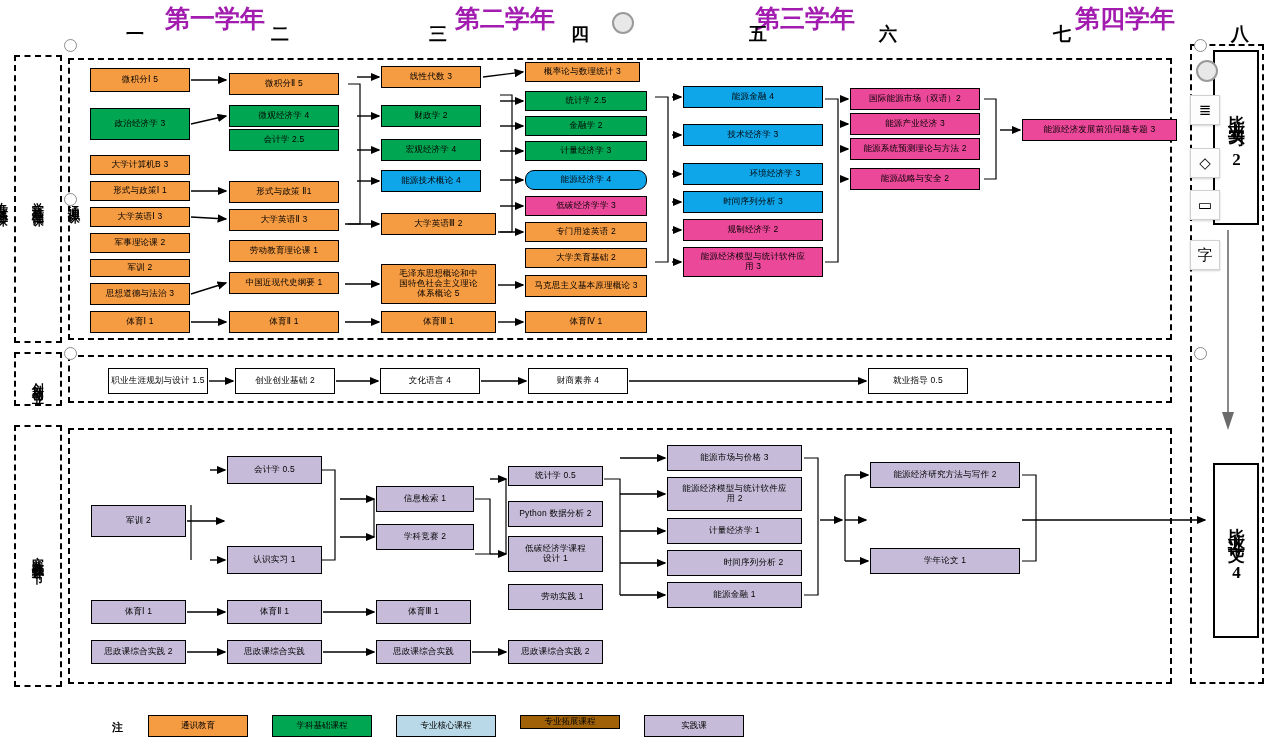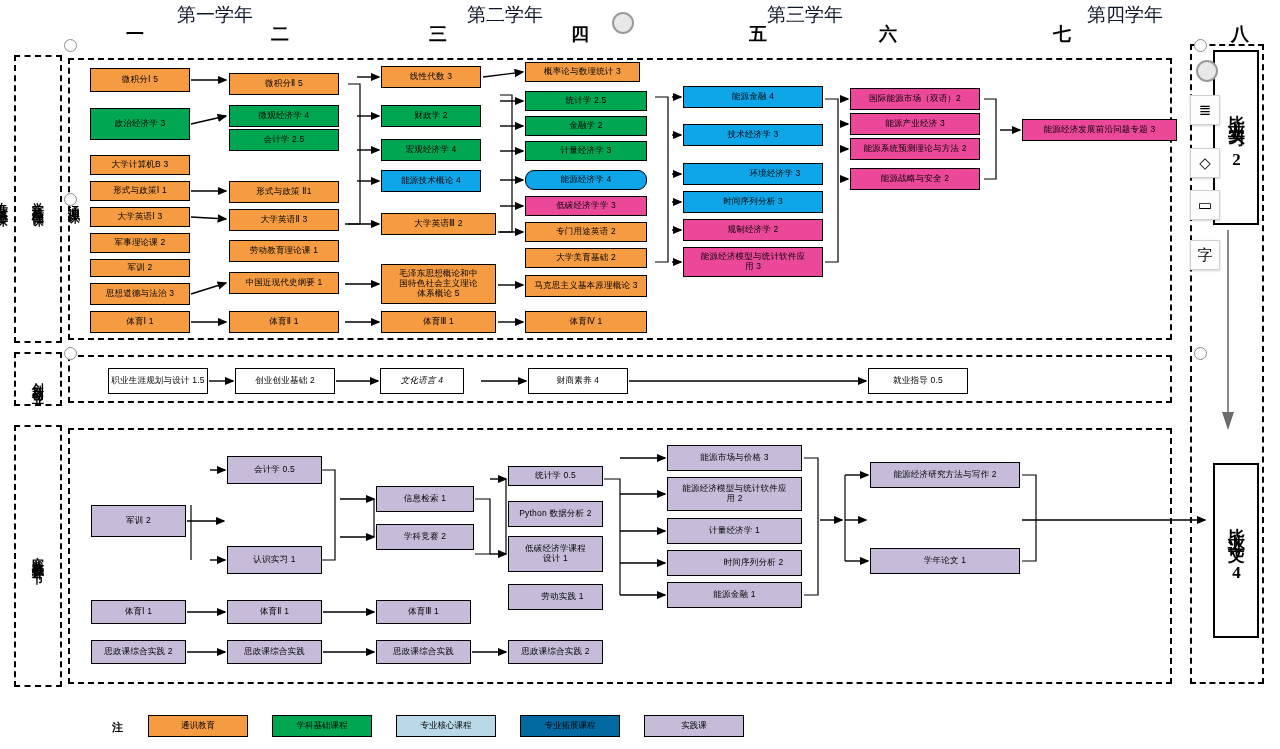--- a/index.html
+++ b/index.html
@@ -8,21 +8,21 @@
     background:#ffffff;
     font-family:"Liberation Sans","DejaVu Sans",sans-serif;
     position:relative;overflow:hidden;
     color:#000;
   }
   .abs{position:absolute;box-sizing:border-box;}
 
   
   .year-label{
     font-family:"Liberation Serif","DejaVu Serif",serif;
-    font-size:19px;font-weight:normal;color:#0f172a;
+    font-size:25px;font-weight:bold;color:#a21caf;
     text-align:center;white-space:nowrap;
   }
   .sem-label{
     font-family:"Liberation Serif","DejaVu Serif",serif;
     font-size:18px;font-weight:bold;color:#000;
     text-align:center;white-space:nowrap;
   }
 
   
   .box{
@@ -283,21 +283,21 @@
     <div class="box c-ext" style="left: 683px; top: 219px; width: 140px; height: 22px;">规制经济学 2</div>
     <div class="box c-ext" style="left: 683px; top: 247px; width: 140px; height: 30px;">能源经济模型与统计软件应
 用 3</div>
     <div class="box c-ext" style="left: 850px; top: 88px; width: 130px; height: 22px;">国际能源市场（双语）2</div>
     <div class="box c-ext" style="left: 850px; top: 113px; width: 130px; height: 22px;">能源产业经济 3</div>
     <div class="box c-ext" style="left: 850px; top: 138px; width: 130px; height: 22px;">能源系统预测理论与方法  2</div>
     <div class="box c-ext" style="left: 850px; top: 168px; width: 130px; height: 22px;">能源战略与安全 2</div>
     <div class="box c-ext" style="left: 1022px; top: 119px; width: 155px; height: 22px;">能源经济发展前沿问题专题 3</div>
     <div class="box c-white" style="left: 108px; top: 368px; width: 100px; height: 26px;">职业生涯规划与设计  1.5</div>
     <div class="box c-white" style="left: 235px; top: 368px; width: 100px; height: 26px;">创业创业基础  2</div>
-    <div class="box c-white" style="left: 380px; top: 368px; width: 84px; height: 26px; font-style: italic;">文化语言  4</div>
+    <div class="box c-white" style="left: 380px; top: 368px; width: 100px; height: 26px;">文化语言  4</div>
     <div class="box c-white" style="left: 528px; top: 368px; width: 100px; height: 26px;">财商素养  4</div>
     <div class="box c-white" style="left: 868px; top: 368px; width: 100px; height: 26px;">就业指导  0.5</div>
     <div class="box c-prac" style="left: 91px; top: 505px; width: 95px; height: 32px;">军训  2</div>
     <div class="box c-prac" style="left: 227px; top: 456px; width: 95px; height: 28px;">会计学  0.5</div>
     <div class="box c-prac" style="left: 227px; top: 546px; width: 95px; height: 28px;">认识实习 1</div>
     <div class="box c-prac" style="left: 376px; top: 486px; width: 98px; height: 26px;">信息检索  1</div>
     <div class="box c-prac" style="left: 376px; top: 524px; width: 98px; height: 26px;">学科竞赛 2</div>
     <div class="box c-prac" style="left: 508px; top: 466px; width: 95px; height: 20px;">统计学  0.5</div>
     <div class="box c-prac" style="left: 508px; top: 501px; width: 95px; height: 26px;">Python 数据分析  2</div>
     <div class="box c-prac" style="left: 508px; top: 536px; width: 95px; height: 36px;">低碳经济学课程
@@ -348,15 +348,15 @@
     <div class="tool" style="left: 1190px; top: 148px; font-size: 15px;">◇</div>
     <div class="tool" style="left: 1190px; top: 190px; font-size: 15px;">▭</div>
     <div class="tool" style="left: 1190px; top: 240px; font-size: 15px;">字</div>
   </div>
 
 <div class="legend-note" style="left:112px;top:720px;">注</div>
 <div id="legend-layer">
     <div class="legend-box" style="left: 148px; top: 715px; width: 100px; height: 22px; background: rgb(245, 155, 66);">通识教育</div>
     <div class="legend-box" style="left: 272px; top: 715px; width: 100px; height: 22px; background: rgb(0, 166, 81);">学科基础课程</div>
     <div class="legend-box" style="left: 396px; top: 715px; width: 100px; height: 22px; background: rgb(185, 217, 232);">专业核心课程</div>
-    <div class="legend-box" style="left: 520px; top: 715px; width: 100px; height: 22px; background: #0369a1;">专业拓展课程</div>
+    <div class="legend-box" style="left: 520px; top: 715px; width: 100px; height: 14px; background: #a16207;">专业拓展课程</div>
     <div class="legend-box" style="left: 644px; top: 715px; width: 100px; height: 22px; background: rgb(198, 188, 217);">实践课</div>
   </div>
 
 </body></html>

